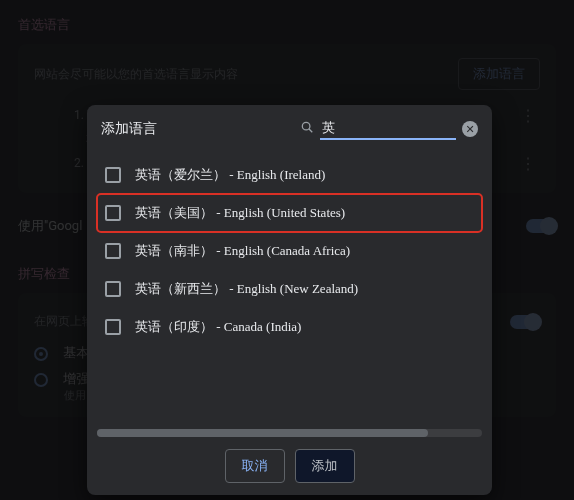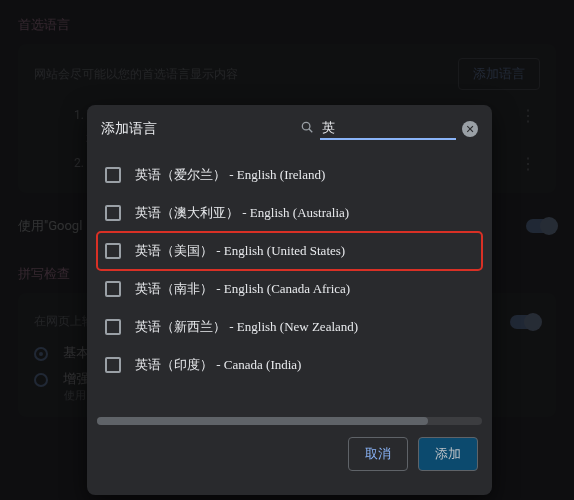--- a/index.html
+++ b/index.html
@@ -96,28 +96,28 @@
   }
   .lang-label { color:#e8eaed; font-size:13px; white-space:nowrap;}
   .modal-scrollbar {
     height:8px; background:#3c3d40; border-radius:4px;
     margin:0 10px 2px 10px; position:relative;
   }
   .modal-scrollbar::after{
     content:"";position:absolute;left:0;top:0;height:8px;width:86%;background:#5f6368;border-radius:4px;
   }
   .modal-footer {
-    display:flex; justify-content:flex-end; gap:10px;
-    padding:10px 14px 24px;
+    display:flex; justify-content:center; gap:10px;
+    padding:10px 14px 12px;
   }
   .btn {
     font-size:13px; padding:7px 16px; border-radius:4px; cursor:pointer;
   }
   .btn-cancel { background:transparent;border:1px solid #5f6368;color:#8ab4f8;}
-  .btn-add { background:#0c4a6e;border:1px solid #5f6368;color:#bdc1c6;}
+  .btn-add { background:#0f172a;border:1px solid #5f6368;color:#bdc1c6;}
 </style>
 </head>
 <body>
 
 <div class="bg">
   <div class="section-title">首选语言</div>
   <div class="card">
     <div class="card-row">
       <span class="hint">网站会尽可能以您的首选语言显示内容</span>
       <button class="add-btn">添加语言</button>
@@ -174,24 +174,20 @@
       <input class="search-input" value="英" style="">
       <button class="clear-btn">✕</button>
     </div>
   </div>
 
   <div class="modal-body" id="lang-list">
       <div class="lang-row">
         <span class="chk"></span>
         <span class="lang-label">英语（爱尔兰） - English (Ireland)</span>
       </div>
-      <div class="lang-row">
-        <span class="chk"></span>
-        <span class="lang-label">英语（澳大利亚） - English (Australia)</span>
-      </div>
       <div class="lang-row highlight">
         <span class="chk"></span>
         <span class="lang-label">英语（美国） - English (United States)</span>
       </div>
       <div class="lang-row">
         <span class="chk"></span>
         <span class="lang-label">英语（南非） - English (Canada Africa)</span>
       </div>
       <div class="lang-row">
         <span class="chk"></span>

